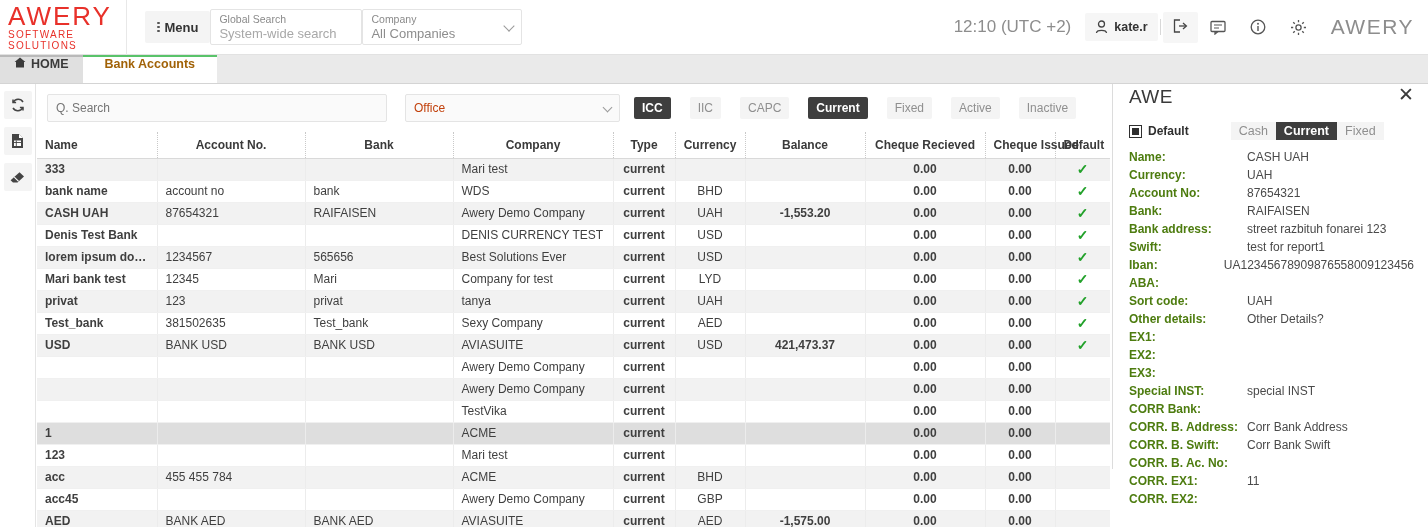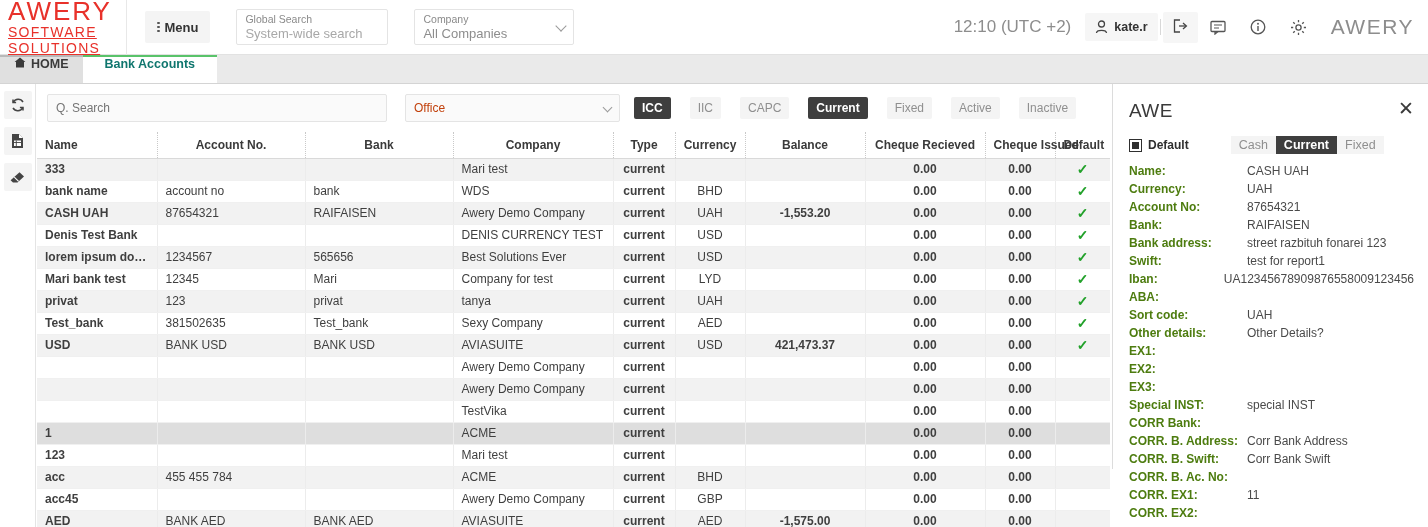--- a/index.html
+++ b/index.html
@@ -23,42 +23,42 @@
   .logo-wrap {
     width: 122px; padding-left: 8px;
     display: flex; flex-direction: column; justify-content: center;
   }
   .logo-main {
     color: #e8312a; font-size: 26px; letter-spacing: 2px;
     font-family: "Liberation Sans", sans-serif; font-weight: 400;
     line-height: 26px; display: flex; align-items: center;
   }
   .logo-sub {
-    color: #e8312a; font-size: 14px; letter-spacing: 1.25px;
-    margin-top: 0; font-weight: 400; text-decoration: underline;
+    color: #e8312a; font-size: 10px; letter-spacing: 1.25px;
+    margin-top: 0; font-weight: 400;
   }
   .logo-divider {
     width: 1px; height: 55px; background: #e8e8e8; margin-left: 4px;
   }
   .menu-btn {
     margin-left: 18px; height: 32px; min-width: 62px;
     background: #f4f4f4; border: none; border-radius: 2px;
     display: flex; align-items: center; justify-content: center; gap: 5px;
     cursor: pointer; padding: 0 12px;
   }
   .menu-btn .dots {
     display: flex; flex-direction: column; gap: 1.5px;
   }
   .menu-btn .dots i {
     width: 2.5px; height: 2.5px; background: #555; border-radius: 50%; display:block;
   }
   .menu-btn span.lbl { font-weight: bold; font-size: 13px; color: #333; }
 
   .field-box {
-    margin-left: 26px; height: 36px; width: 152px;
+    margin-left: 0; height: 36px; width: 152px;
     border: 1px solid #e4e4e4; border-radius: 2px; background: #fff;
     padding: 3px 8px 0 8px; position: relative;
   }
   .field-label { font-size: 10.5px; color: #8a8a8a; line-height: 12px; }
   .field-value { font-size: 13px; color: #a8a8a8; line-height: 17px; }
   .field-value.dark { color: #8d8d8d; }
   .chev {
     position: absolute; right: 8px; top: 12px;
     width: 8px; height: 8px; border-right: 1.6px solid #9a9a9a;
     border-bottom: 1.6px solid #9a9a9a; transform: rotate(45deg);
@@ -89,21 +89,21 @@
     display: flex; align-items: flex-end;
   }
   .tab {
     height: 28px; display: flex; align-items: flex-start; gap: 5px;
     padding: 0 14px; font-size: 12.5px; cursor: pointer;
     border-top: 2px solid transparent;
   }
   .tab.home { background: #e0e0e0; border-top-color: #b9b9b9; font-weight: 600; color: #3a3a3a;}
   .tab.active {
     background: #ffffff; border-top: 2px solid #59c36a;
-    font-weight: bold; color: #0f766e; padding: 0 22px;
+    font-weight: bold; color: #a16207; padding: 0 22px;
   }
 
   
   .rail {
     position: absolute; top: 84px; left: 0; width: 36px; height: 443px;
     background: #ffffff; border-right: 1px solid #e4e4e4;
     display: flex; flex-direction: column; align-items: center;
     padding-top: 7px; gap: 8px;
   }
   .rail-btn {
@@ -166,21 +166,21 @@
   td.type { font-weight: bold; text-align: center; }
   td.cur { text-align: center; }
   td.num { text-align: center; font-weight: bold; }
   td.def { text-align: center; }
   .tick { color: #22a12a; font-size: 14px; font-weight: bold; }
 
   
   .panel {
     position: absolute; top: 84px; left: 1112px; width: 316px; height: 385px;
     background: #ffffff; border-left: 1px solid #dcdcdc;
-    padding: 16px 14px 0 16px;
+    padding: 2px 14px 0 16px;
   }
   .panel-head { display: flex; align-items: flex-start; }
   .panel-title { font-size: 19px; color: #3a3a3a; font-weight: 400; letter-spacing: .4px; }
   .panel-close {
     margin-left: auto; font-size: 19px; color: #3a3a3a; cursor: pointer;
     line-height: 18px;
   }
   .panel-row2 { display: flex; align-items: center; margin-top: 14px; }
   .defbox {
     width: 13px; height: 13px; border: 1.6px solid #2f2f2f; background: #fff;

